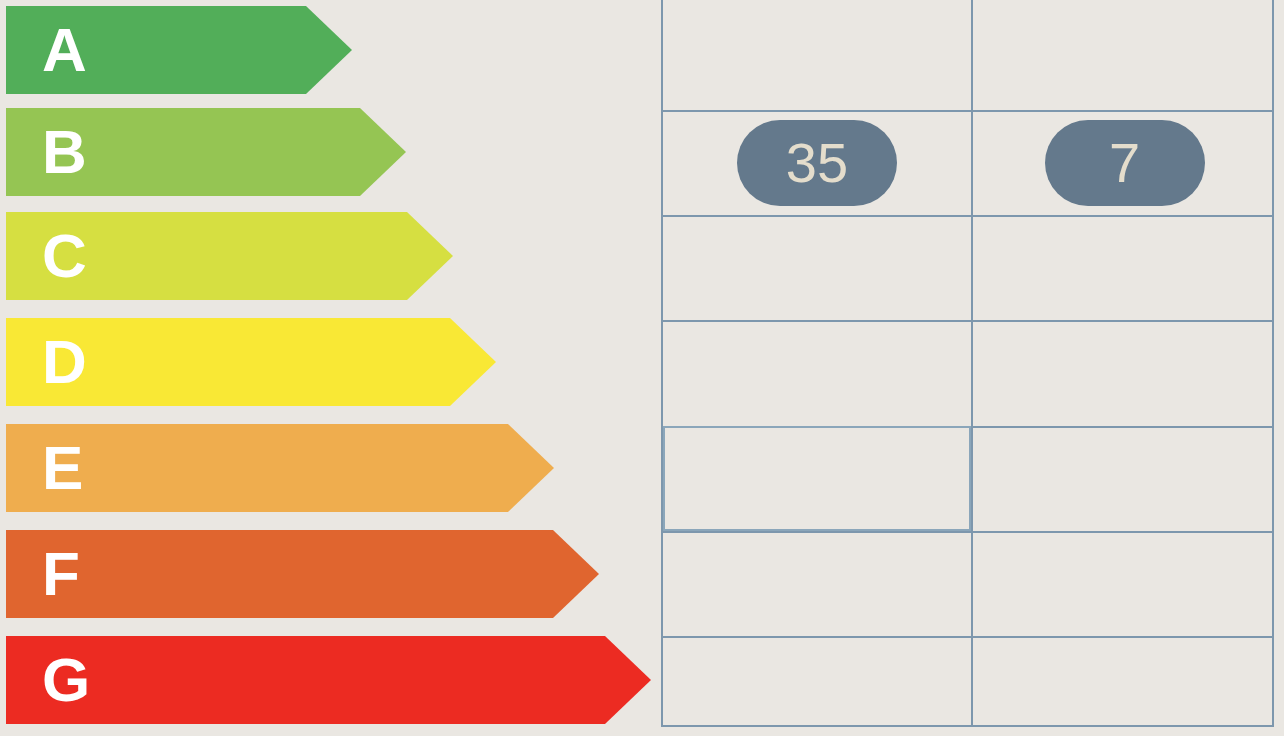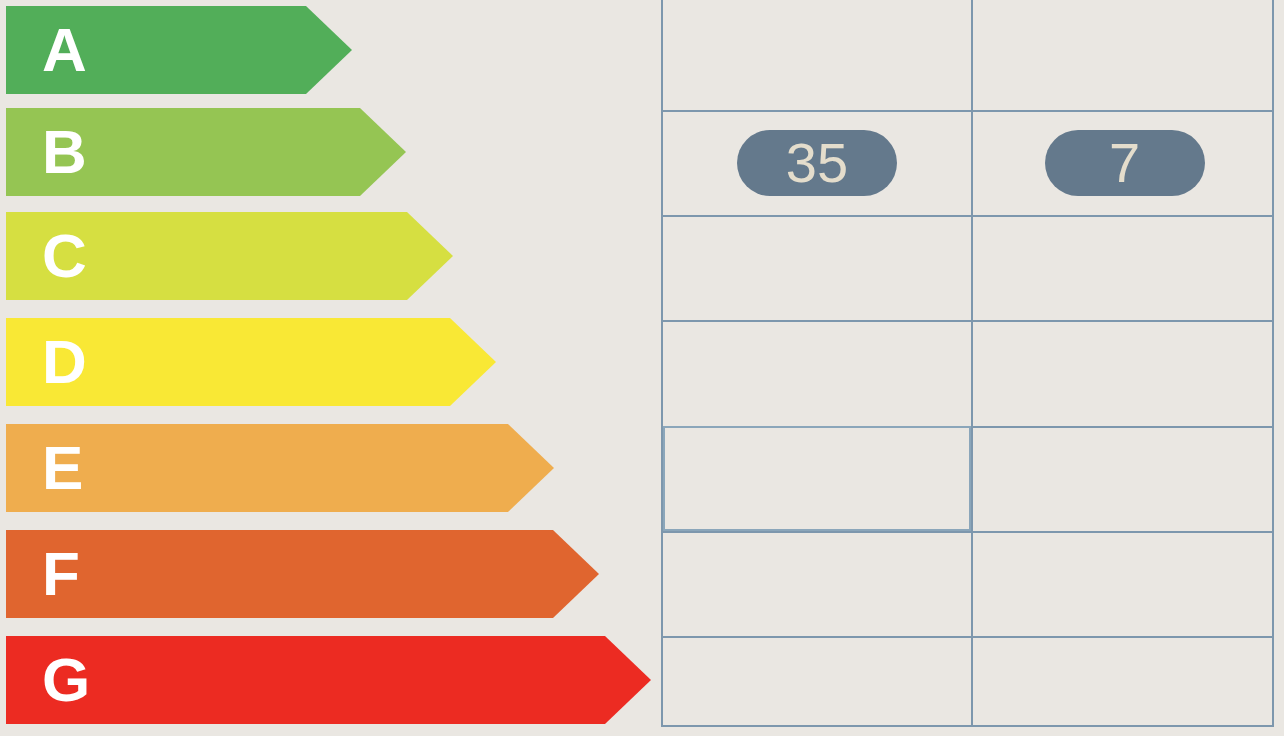--- a/index.html
+++ b/index.html
@@ -103,21 +103,21 @@
   .grid-cell.highlight {
     border: 2px solid #8ba6ba;
   }
 
   
   .value-badge {
     display: flex;
     align-items: center;
     justify-content: center;
     width: 160px;
-    height: 66px;
+    height: 86px;
     border-radius: 43px;
     background: #64798c;
     color: #E4DDCC;
     font-family: "Liberation Sans", sans-serif;
     font-size: 56px;
     font-weight: normal;
     line-height: 1;
     letter-spacing: 0px;
     box-sizing: border-box;
   }

